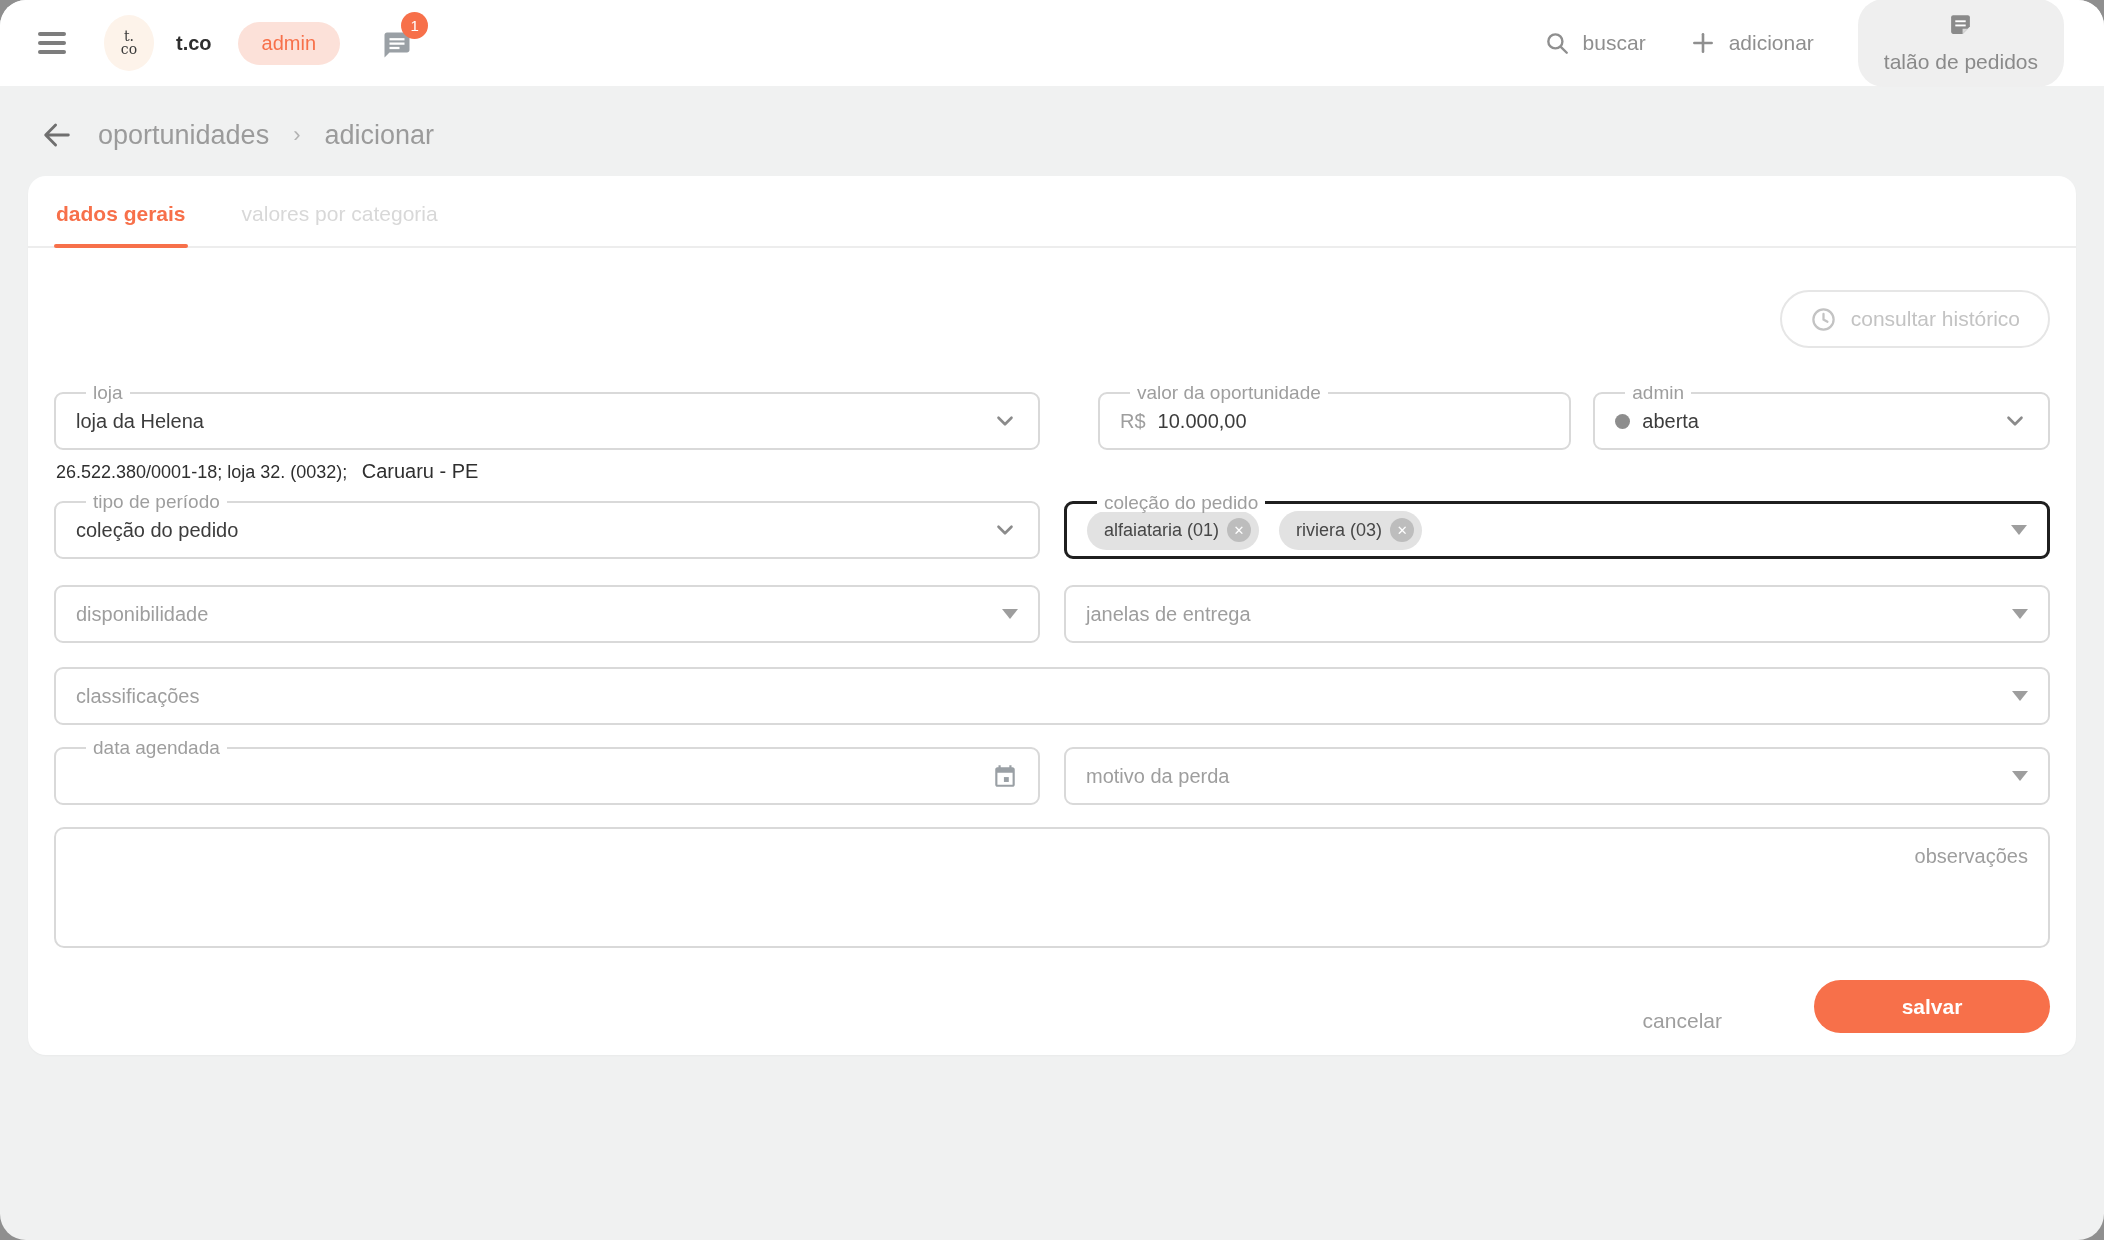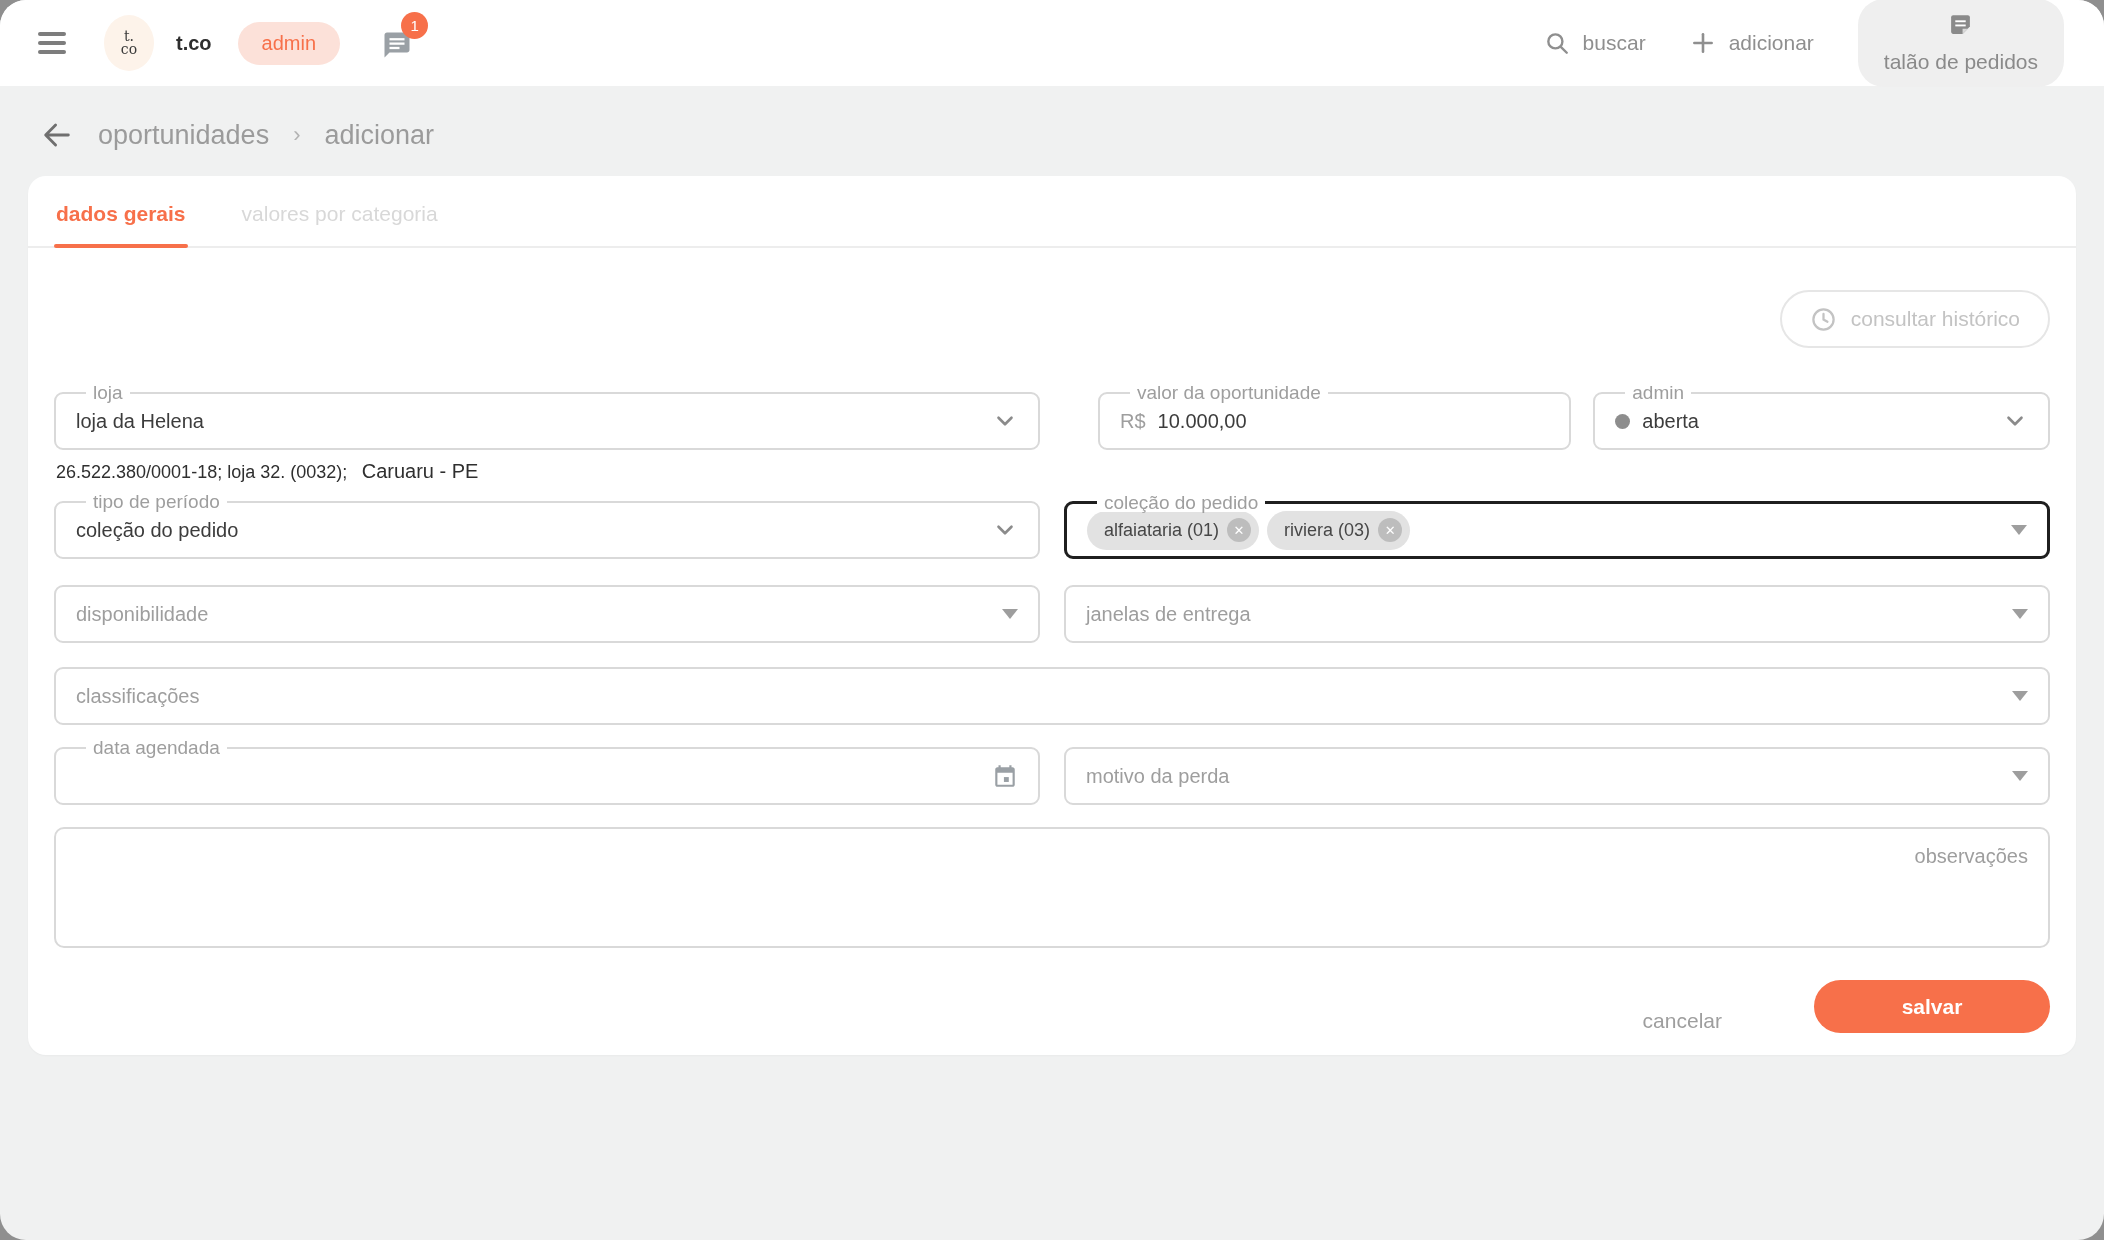--- a/index.html
+++ b/index.html
@@ -99,21 +99,21 @@
   .fprefix{font-size:20px;color:var(--text-gray);margin-right:12px;}
   .fright{margin-left:auto;display:flex;align-items:center;}
   .tri{
     width:0;height:0;border-left:8px solid transparent;border-right:8px solid transparent;
     border-top:10px solid #9e9e9e;
   }
   .status-dot{width:15px;height:15px;border-radius:50%;background:#8d8d8d;margin-right:12px;}
   .helper{margin:10px 0 0 2px;color:#2f2f2f;}
   .helper .cnpj{font-size:18px;text-align:right;}
   .helper .city{font-size:20px;margin-left:10px;}
-  .chips{display:flex;align-items:flex-end;gap:8px;}
+  .chips{display:flex;align-items:flex-end;gap:20px;}
   .chip{
     display:flex;align-items:center;gap:8px;background:#e2e2e2;border-radius:20px;
     height:39px;padding:0 8px 0 17px;font-size:18px;color:#474747;
   }
   .chip-close{
     width:24px;height:24px;border-radius:50%;background:#bdbdbd;color:#fff;border:none;
     font-size:13px;display:flex;align-items:center;justify-content:center;cursor:pointer;
   }
   .textarea{
     height:121px;border:2px solid var(--border);border-radius:10px;background:#fff;

